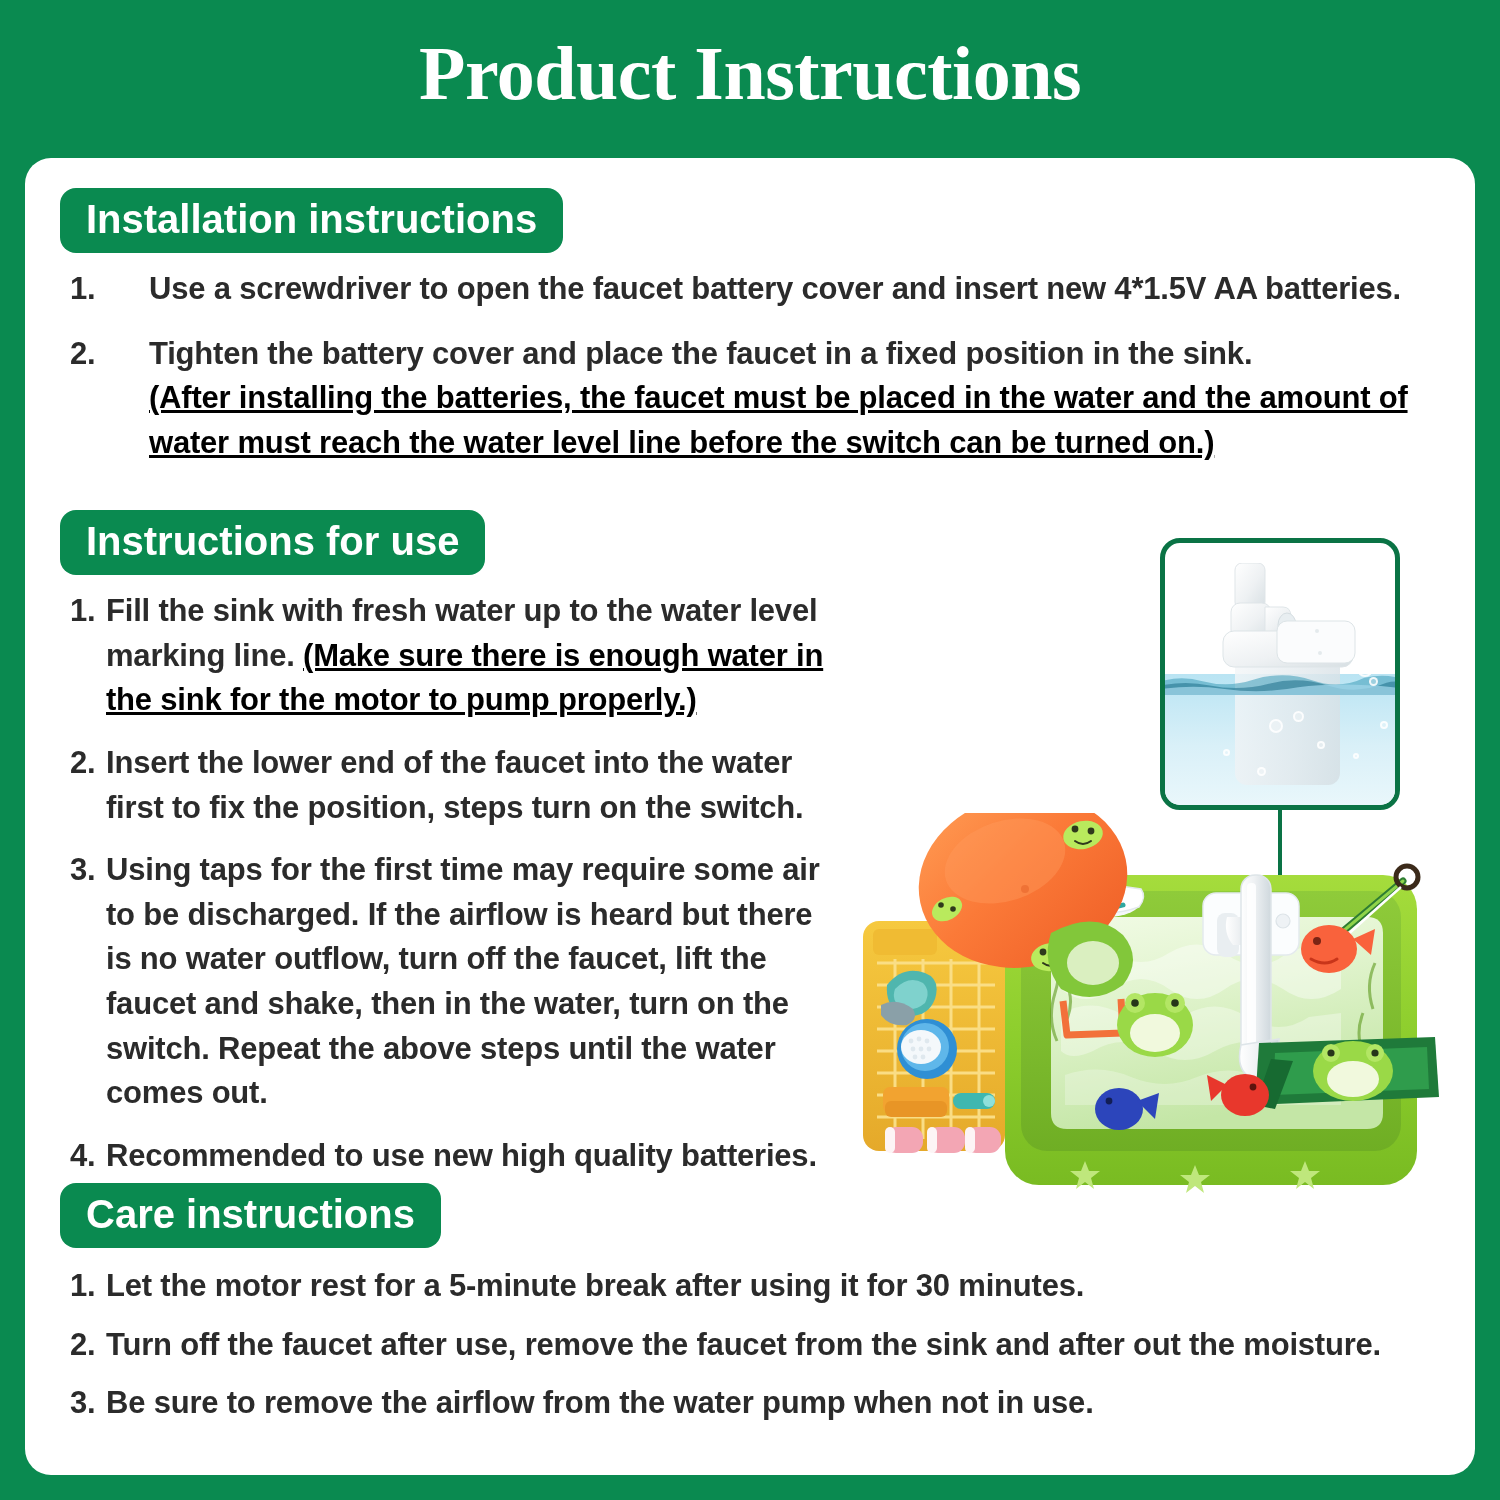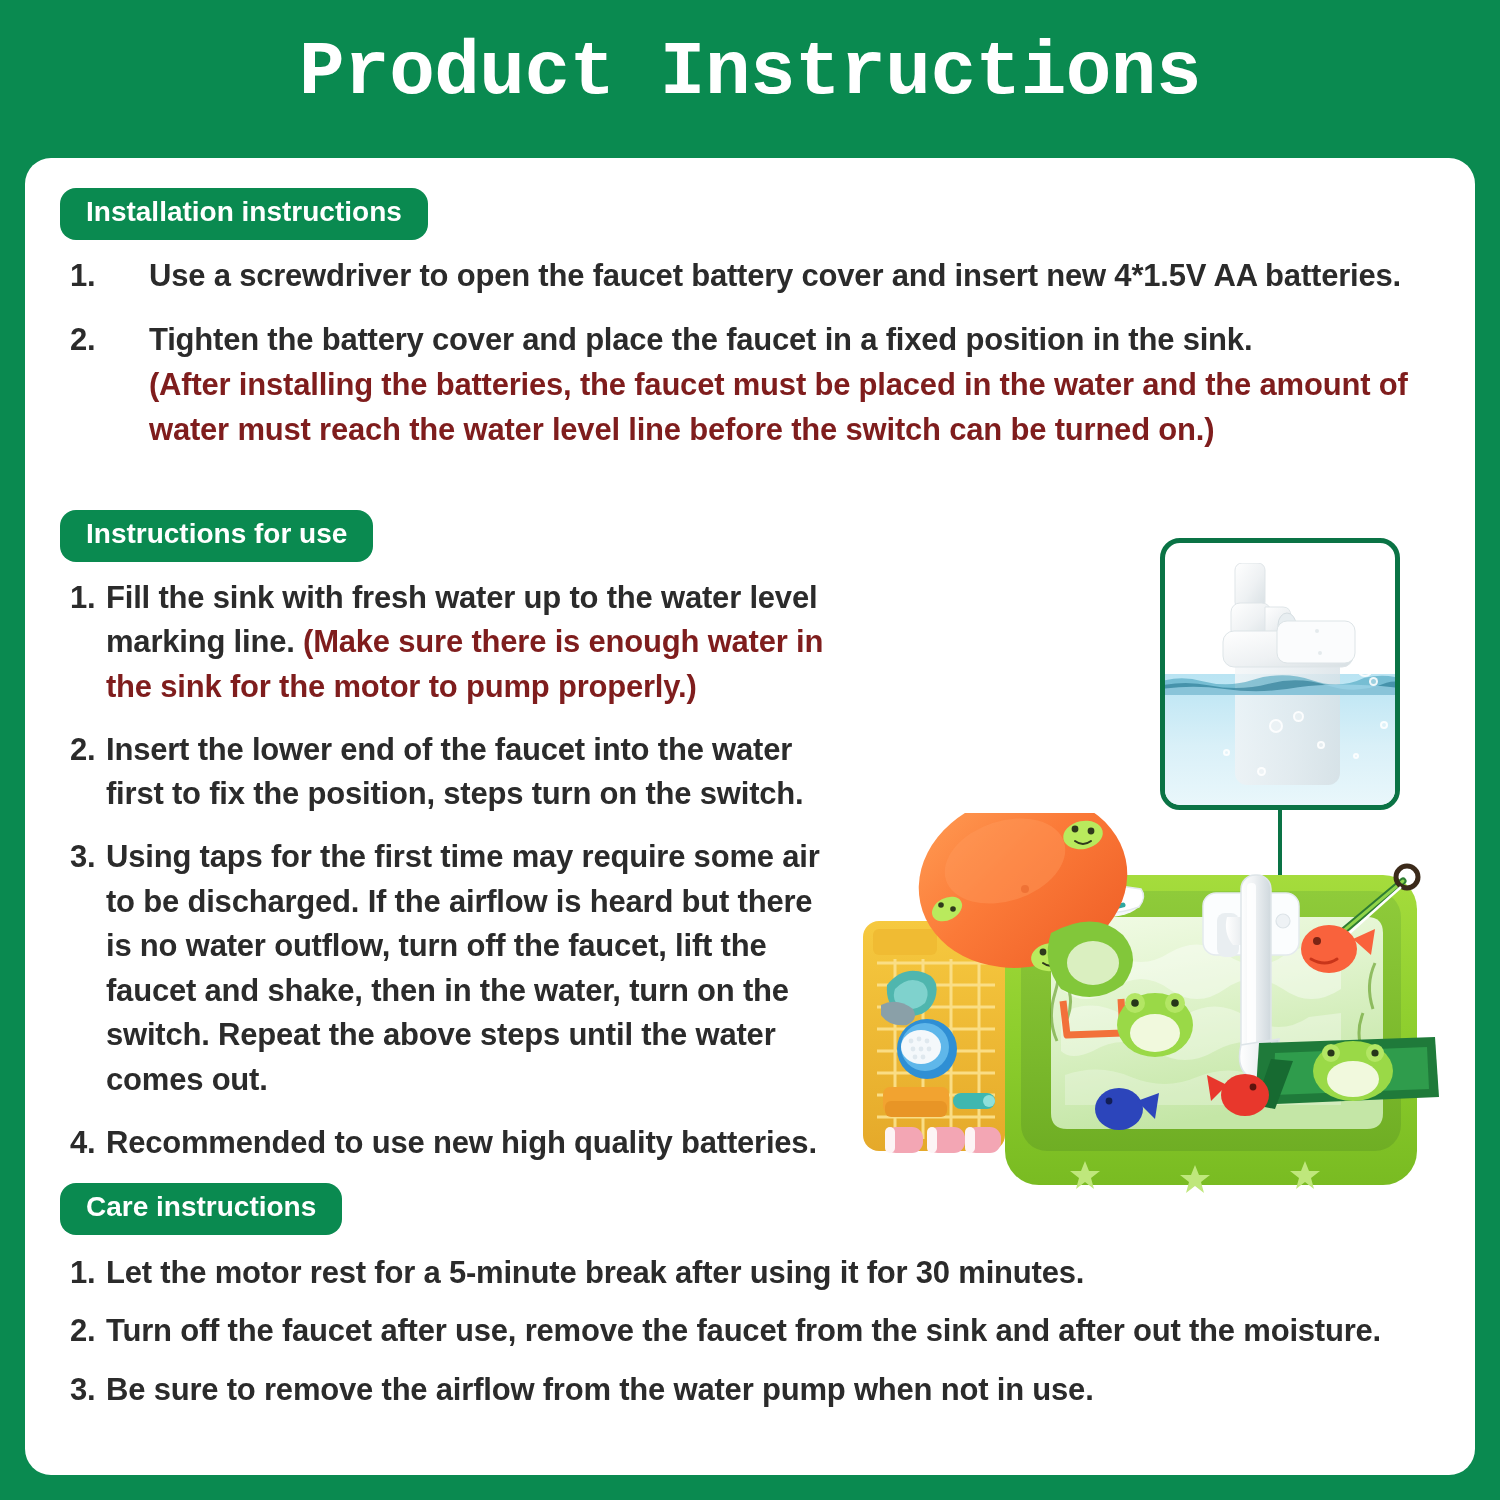--- a/index.html
+++ b/index.html
@@ -21,41 +21,41 @@
     position: absolute;
     top: 34px;
     left: 0;
     width: 1500px;
     text-align: center;
     color: #ffffff;
     font-size: 76px;
     font-weight: bold;
     letter-spacing: -0.5px;
     line-height: 1.05;
-    font-family: Liberation Mono, monospace;
+    font-family: Liberation Serif, serif;
   }
 
   
   #content-card {
     position: absolute;
     left: 25px;
     top: 158px;
     width: 1450px;
     height: 1317px;
     background: #ffffff;
     border-radius: 26px;
     overflow: hidden;
   }
 
   
   .section-pill {
     display: inline-block;
     background: #0a8a50;
     color: #ffffff;
-    font-size: 28px;
+    font-size: 40px;
     font-weight: bold;
     border-radius: 16px;
     padding: 9px 26px 12px 26px;
     line-height: 1.1;
     white-space: nowrap;
   }
 
   .section {
     position: absolute;
   }
@@ -80,21 +80,21 @@
 
   .step-num {
     flex: 0 0 auto;
     width: 46px;
     text-align: left;
     padding-left: 10px;
   }
 
   .step-text { flex: 1 1 auto; }
 
-  .note { color: #7f1d1d; }
+  .note { color: #000000; text-decoration: underline; }
 
   
   #section-installation .step { margin-bottom: 20px; }
   #section-installation .step-text { max-width: 1330px; margin-left: 43px; }
 
   
   #section-use .step { font-size: 31px; margin-bottom: 18px; }
   #section-use .step-text { max-width: 730px; }
 
   

